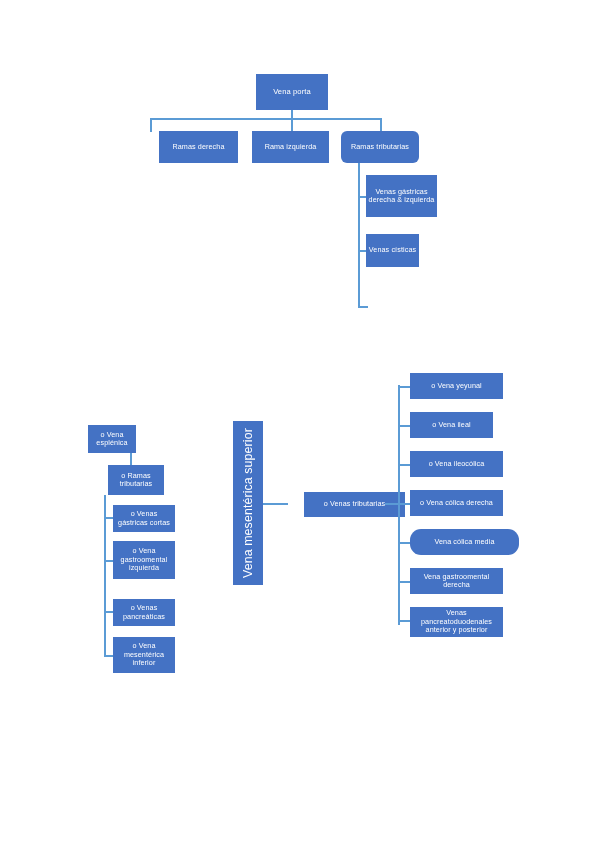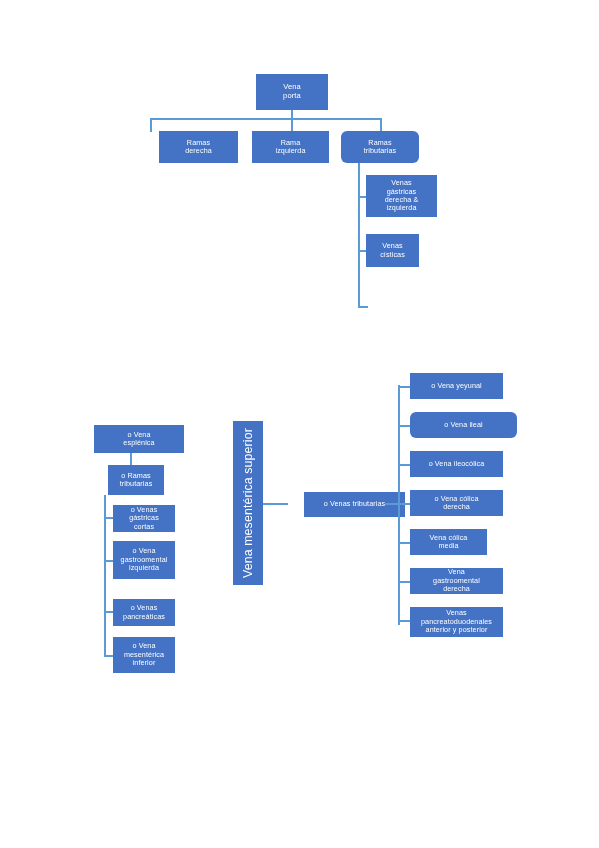--- a/index.html
+++ b/index.html
@@ -22,21 +22,21 @@
     position: absolute;
     box-sizing: border-box;
     background: #4472C4;
     color: #ffffff;
     display: flex;
     align-items: center;
     justify-content: center;
     text-align: center;
     line-height: 1.18;
     font-size: 7.2px;
-    padding: 1px 18px;
+    padding: 1px 2px;
     letter-spacing: 0.1px;
     font-family: "Liberation Sans", sans-serif;
   }
   .node.top-title { font-size: 7.6px; }
   .node.vertical {
     writing-mode: vertical-rl;
     transform: rotate(180deg);
     font-size: 12.4px;
     padding: 4px 1px;
     line-height: 1;
@@ -69,21 +69,21 @@
 
   <div class="conn v" style="left:358px; top:163px; width:1.5px; height:144px;"></div>
 
   <div class="conn h" style="left:358px; top:196px; width:10px; height:1.5px;"></div>
   <div class="conn h" style="left:358px; top:250px; width:10px; height:1.5px;"></div>
   <div class="conn h" style="left:358px; top:306px; width:10px; height:1.5px;"></div>
 
   <div class="node" style="left:366px; top:175px; width:71px; height:42px;">Venas gástricas derecha &amp; izquierda</div>
   <div class="node" style="left:366px; top:234px; width:53px; height:33px;">Venas císticas</div>
 
-  <div class="node" style="left:94px; top:425px; width:90px; height:28px;">o Vena esplénica</div>
+  <div class="node" style="left:88px; top:425px; width:48px; height:28px;">o Vena esplénica</div>
 
   <div class="conn v" style="left:130px; top:453px; width:1.5px; height:13px;"></div>
 
   <div class="node" style="left:108px; top:465px; width:56px; height:30px;">o Ramas tributarias</div>
 
   <div class="conn v" style="left:104px; top:495px; width:1.5px; height:162px;"></div>
   <div class="conn h" style="left:104px; top:517px; width:10px; height:1.5px;"></div>
   <div class="conn h" style="left:104px; top:560px; width:10px; height:1.5px;"></div>
   <div class="conn h" style="left:104px; top:611px; width:10px; height:1.5px;"></div>
   <div class="conn h" style="left:104px; top:655px; width:10px; height:1.5px;"></div>
@@ -105,20 +105,20 @@
 
   <div class="conn h" style="left:398px; top:386px; width:13px; height:1.5px;"></div>
   <div class="conn h" style="left:398px; top:425px; width:13px; height:1.5px;"></div>
   <div class="conn h" style="left:398px; top:464px; width:13px; height:1.5px;"></div>
   <div class="conn h" style="left:398px; top:503px; width:13px; height:1.5px;"></div>
   <div class="conn h" style="left:398px; top:542px; width:13px; height:1.5px;"></div>
   <div class="conn h" style="left:398px; top:581px; width:13px; height:1.5px;"></div>
   <div class="conn h" style="left:398px; top:620px; width:13px; height:1.5px;"></div>
 
   <div class="node" style="left:410px; top:373px; width:93px; height:26px;">o Vena yeyunal</div>
-  <div class="node" style="left:410px; top:412px; width:107px; height:26px;border-radius:6px;">o Vena ileal</div>
+  <div class="node" style="left:410px; top:412px; width:83px; height:26px;">o Vena ileal</div>
   <div class="node" style="left:410px; top:451px; width:93px; height:26px;">o Vena ileocólica</div>
   <div class="node" style="left:410px; top:490px; width:93px; height:26px;">o Vena cólica derecha</div>
-  <div class="node" style="left:410px; top:529px; width:77px; height:26px;">Vena cólica media</div>
+  <div class="node" style="left:410px; top:529px; width:109px; height:26px;border-radius:11px;">Vena cólica media</div>
   <div class="node" style="left:410px; top:568px; width:93px; height:26px;">Vena gastroomental derecha</div>
   <div class="node" style="left:410px; top:607px; width:93px; height:30px;">Venas pancreatoduodenales anterior y posterior</div>
 
 </div>
 
 </body></html>

